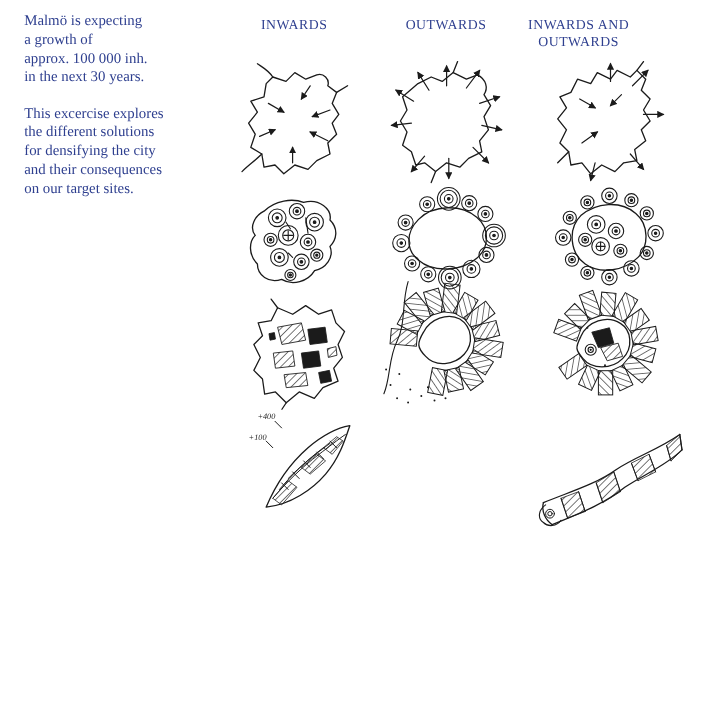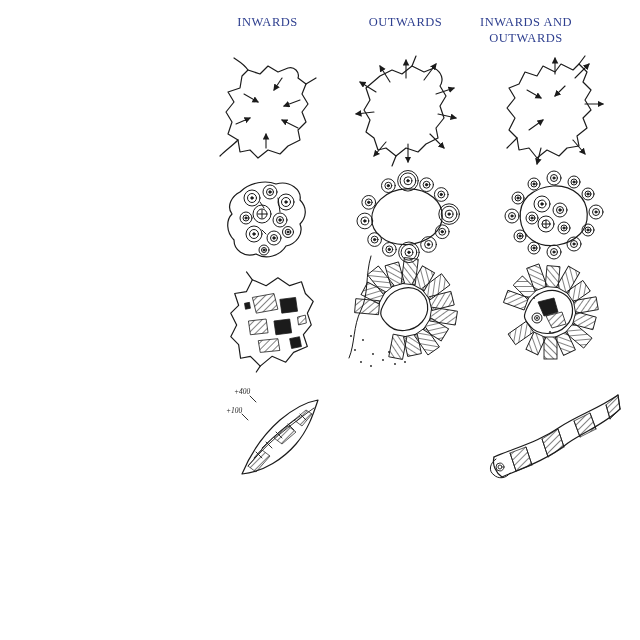--- a/index.html
+++ b/index.html
@@ -27,20 +27,29 @@
   .sketch { position:absolute; }
   .sketch svg { display:block; width:100%; height:100%; }
   svg text { font-family:"Liberation Serif", serif; }
 </style>
 </head>
 <body>
 
 <div>
 
   <div class="intro">
+    <p>Malmö is expecting
+a growth of
+approx. 100 000 inh.
+in the next 30 years.</p>
+    <p>This excercise explores
+the different solutions
+for densifying the city
+and their consequences
+on our target sites.</p>
   </div>
 
   <div class="col-header" id="hdr-inwards">INWARDS</div>
   <div class="col-header" id="hdr-outwards">OUTWARDS</div>
   <div class="col-header" id="hdr-inout">INWARDS AND
 OUTWARDS</div>
 
   <div class="sketch" style="left:212px; top:56px; width:110px; height:112px;">
     <svg viewBox="0 0 110 112">
       <defs>
@@ -363,21 +372,21 @@
           <circle cx="-13" cy="6" r="5"></circle>
             <circle cx="-13" cy="6" r="2.4"></circle>
         </g>
         <circle cx="-13" cy="6" r="1" fill="#1b1b1b"></circle>
         <circle cx="0" cy="20" r="0.9" fill="#1b1b1b"></circle>
         <circle cx="-16" cy="-14" r="0.9" fill="#1b1b1b"></circle>
       </g>
     </svg>
   </div>
 
-  <div class="sketch" style="left:222px; top:382px; width:105px; height:102px;text-decoration:underline;">
+  <div class="sketch" style="left:222px; top:369px; width:105px; height:102px;text-decoration:underline;">
     <svg viewBox="0 0 105 102">
       <defs>
           <pattern id="h4" patternUnits="userSpaceOnUse" width="5" height="5" patternTransform="rotate(45)">
             <line x1="0" y1="0" x2="0" y2="5" stroke="#1b1b1b" stroke-width="1.1"></line>
           </pattern>
         </defs>
       <g stroke="#1b1b1b" fill="none" stroke-width="1.2" stroke-linejoin="round" stroke-linecap="round">
         <path d="M 20 92 C 30 68 42 52 58 38 C 70 28 84 20 96 18 C 91 33 86 48 74 62 C 62 76 42 90 20 92 Z"></path>
         <path d="M 26 84 C 38 70 52 56 68 44 C 76 38 86 30 92 26" stroke-width="0.9"></path>
         <path d="M 32 76 C 44 62 56 50 72 38" stroke-width="0.9"></path>

